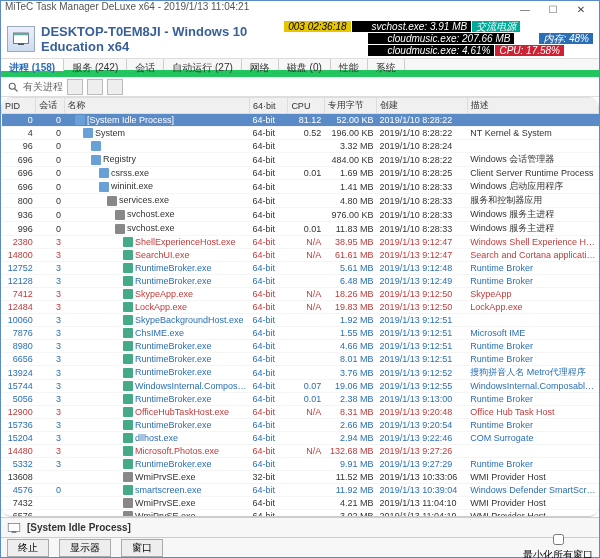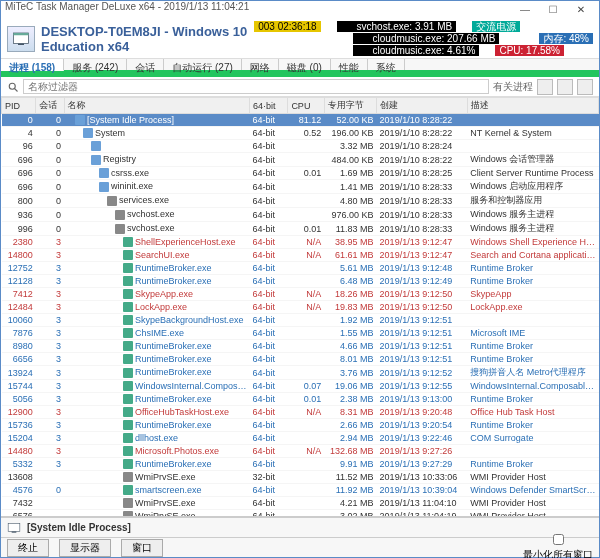--- a/index.html
+++ b/index.html
@@ -8,36 +8,36 @@
 .titlebar { height: 18px; display: flex; align-items: flex-start; padding: 0 4px; background: #fff; color: #555; font-size: 9px; }
 .titlebar .title { flex: 1; }
 .winctl { display: flex; gap: 0; }
 .winctl span { width: 28px; height: 16px; display: flex; align-items: center; justify-content: center; color: #666; }
 .winctl .close { color: #444; }
 .header { display: flex; align-items: center; padding: 2px 6px; gap: 6px; border-bottom: 1px solid #ddd; }
 .app-icon { width: 28px; height: 26px; background: linear-gradient(#eef,#cde); border: 1px solid #9ab; display: flex; align-items: center; justify-content: center; }
 .app-icon svg { width: 18px; height: 16px; }
 .app-title { font-weight: bold; color: #3a609a; font-size: 13px; flex: 1; }
 .status-block { display: flex; flex-direction: column; gap: 1px; font-size: 8px; }
-.status-row { display: flex; gap: 16px; }
+.status-row { display: flex; gap: 1px; font-style: italic; }
 .badge { padding: 0 4px; height: 11px; line-height: 11px; color: #fff; }
 .badge.yellow { background: #e6c600; color: #000; }
 .badge.black { background: #000; padding-left: 20px; }
 .badge.black .val { color: #fff; }
 .badge.teal { background: #0a9; }
 .badge.blue { background: #2a6fb5; margin-left: 24px; }
 .badge.red { background: #c23; }
 .tabs { display: flex; border-bottom: 7px solid #22c55e; background: #f7f7f7; height: 18px; }
 .tab { padding: 2px 8px; border-right: 1px solid #ccc; color: #333; cursor: pointer; font-size: 10px; }
 .tab.active { background: #fff; border-bottom: 1px solid #fff; margin-bottom: -1px; font-weight: 600; color: #2a6fb5; }
 .toolbar { display: flex; align-items: center; padding: 2px 6px; gap: 4px; border-bottom: 1px solid #ddd; height: 20px; }
 .search-icon { width: 12px; height: 12px; }
 .search { flex: 1; border: 1px solid #ccc; height: 15px; padding: 0 4px; font-size: 10px; }
 .toolbar-btn { width: 16px; height: 16px; border: 1px solid #bbb; background: #eee; }
-.grid-wrap { flex: 1; overflow-y: auto; overflow-x: hidden; border-bottom: 1px solid #ccc; }
+.grid-wrap { flex: 1; overflow-y: auto; overflow-x: hidden; border-bottom: 1px solid #ccc; border-radius: 10px; }
 .grid { width: 100%; border-collapse: collapse; table-layout: fixed; }
 .grid th { background: #f0f0f0; border: 1px solid #ddd; padding: 1px 3px; font-weight: normal; color: #333; text-align: left; font-size: 9px; position: sticky; top: 0; white-space: nowrap; overflow: hidden; }
 .grid td { padding: 0 3px; border-bottom: 1px solid #f5f5f5; color: #333; font-size: 9px; white-space: nowrap; overflow: hidden; text-overflow: ellipsis; height: 13px; }
 .grid td.num { text-align: right; }
 .grid tr.sel td { background: #5a8bc7; color: #fff; }
 .row-red td { color: #c23a3a; }
 .row-blue td { color: #2a6fb5; }
 .proc-icon { display: inline-block; width: 10px; height: 10px; background: #4a8; margin-right: 2px; vertical-align: middle; border-radius: 1px; }
 .proc-icon.sys { background: #6aa0d8; }
 .proc-icon.svc { background: #888; }
@@ -103,21 +103,20 @@
       <span class="tab">磁盘 (0)</span>
       <span class="tab">性能</span>
       <span class="tab">系统</span>
     </div>
 
   <div class="toolbar">
     <svg class="search-icon" viewBox="0 0 16 16">
         <circle cx="7" cy="7" r="4" fill="none" stroke="#666" stroke-width="1.5"></circle>
         <line x1="10" y1="10" x2="14" y2="14" stroke="#666" stroke-width="1.5"></line>
       </svg>
-    <input class="search" placeholder="名称过滤器" style="">
     <span style="color:#666">有关进程</span>
     <span class="toolbar-btn"></span>
     <span class="toolbar-btn"></span>
     <span class="toolbar-btn"></span>
   </div>
 
   <div class="grid-wrap">
     <table class="grid">
       <colgroup id="colgroup">
           <col style="width: 34px;">

